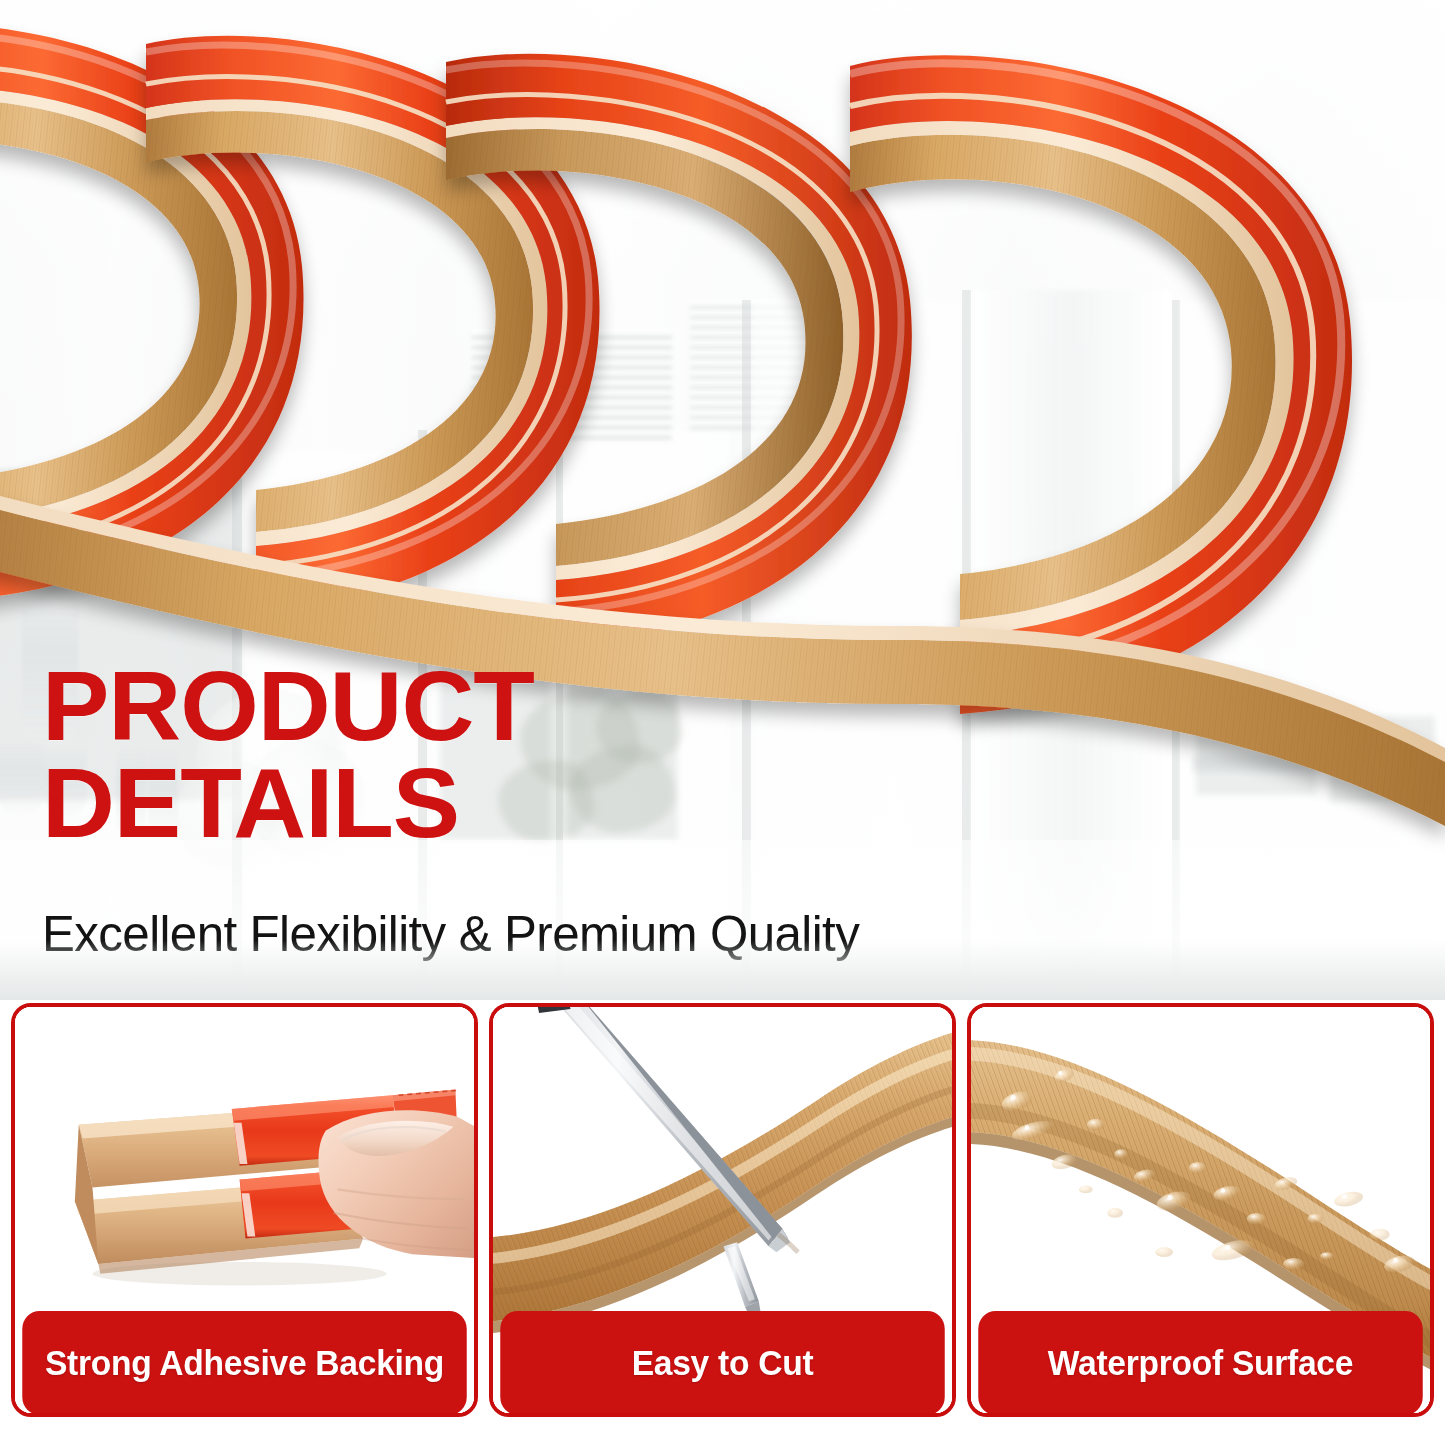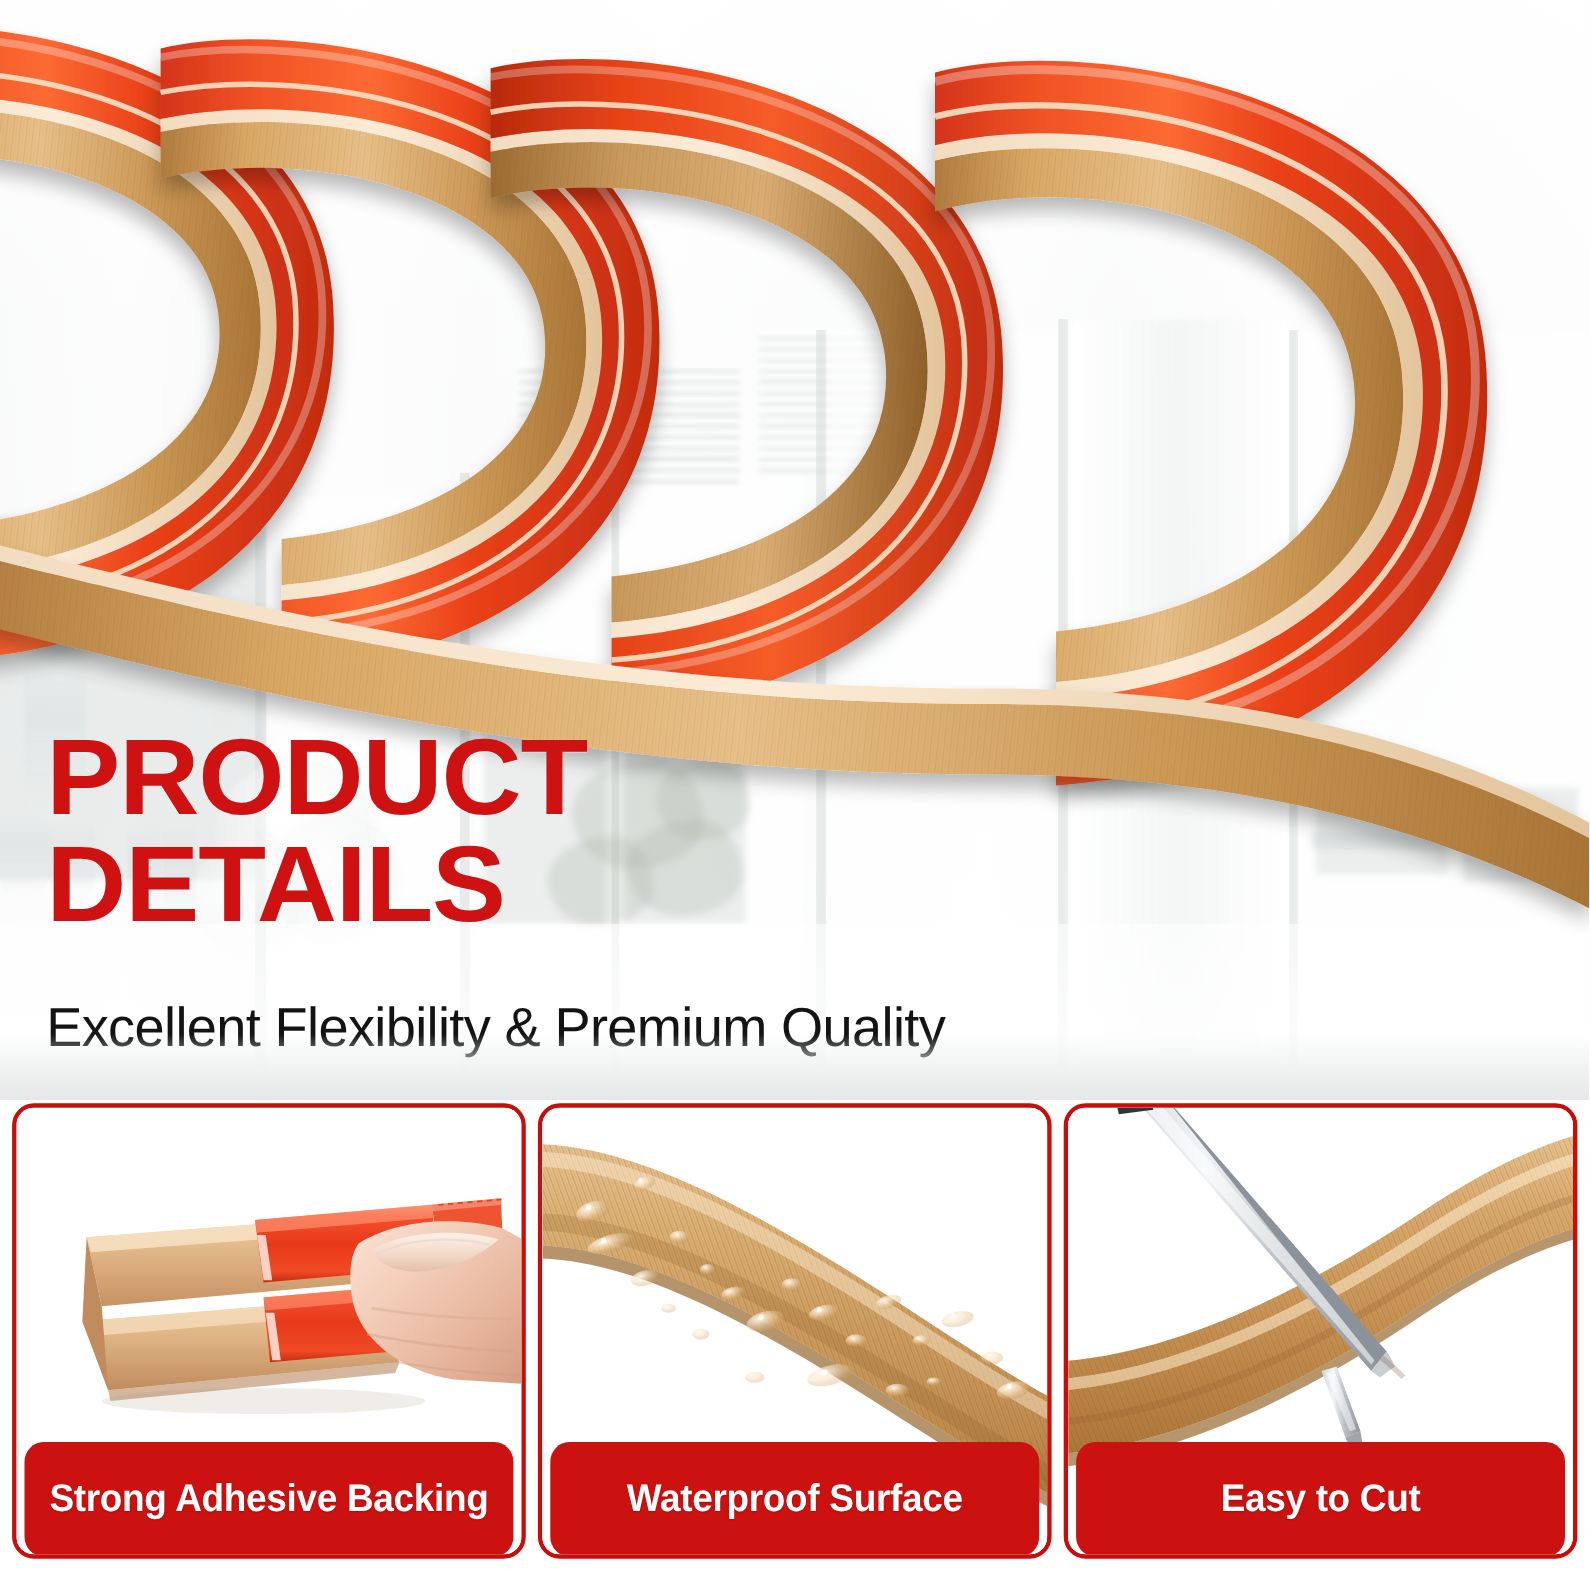--- a/index.html
+++ b/index.html
@@ -362,20 +362,74 @@
           <path d="M334 232 C 372 240, 418 246, 466 248" stroke="#CE9E85" stroke-width="1.8" fill="none" opacity="0.42"></path>
 
           <ellipse cx="230" cy="272" rx="150" ry="12" fill="rgba(160,140,120,0.16)"></ellipse>
         </svg>
       </div>
       <div class="caption">Strong Adhesive Backing</div>
     </div>
 
     <div class="panel">
       <div class="panel-photo">
+        <svg class="p2-svg" viewBox="0 0 470 414" preserveAspectRatio="xMidYMid slice">
+          <defs>
+            <linearGradient id="woodP2" x1="0" y1="0" x2="0" y2="1">
+              <stop offset="0%" stop-color="#E8C38E"></stop>
+              <stop offset="26%" stop-color="#D8A96D"></stop>
+              <stop offset="58%" stop-color="#C89254"></stop>
+              <stop offset="100%" stop-color="#AE7739"></stop>
+            </linearGradient>
+            <linearGradient id="blade" x1="0" y1="0" x2="1" y2="0">
+              <stop offset="0%" stop-color="#D5D8DC"></stop>
+              <stop offset="30%" stop-color="#F2F4F6"></stop>
+              <stop offset="60%" stop-color="#B9BEC4"></stop>
+              <stop offset="100%" stop-color="#8E949B"></stop>
+            </linearGradient>
+            <pattern id="grainP2" width="5" height="120" patternUnits="userSpaceOnUse" patternTransform="rotate(-22)">
+              <rect x="0" width="0.9" height="120" fill="rgba(118,74,28,0.30)"></rect>
+              <rect x="2.4" width="0.6" height="120" fill="rgba(146,96,42,0.22)"></rect>
+            </pattern>
+          </defs>
+          <rect width="470" height="414" fill="#ffffff"></rect>
+
+          <path d="M -20 236 C 90 232, 210 176, 330 96 C 384 60, 430 38, 470 26
+                   L 470 112 C 430 124, 384 146, 330 182 C 212 262, 92 316, -20 322 Z" fill="url(#woodP2)"></path>
+          <path d="M -20 236 C 90 232, 210 176, 330 96 C 384 60, 430 38, 470 26
+                   L 470 112 C 430 124, 384 146, 330 182 C 212 262, 92 316, -20 322 Z" fill="url(#grainP2)" opacity="0.75"></path>
+
+          <path d="M -20 258 C 92 252, 212 198, 332 118 C 386 82, 432 60, 470 48" stroke="rgba(255,238,208,0.55)" stroke-width="11" fill="none"></path>
+          <path d="M -20 292 C 92 288, 212 234, 332 154 C 386 118, 432 96, 470 84" stroke="rgba(140,92,40,0.22)" stroke-width="7" fill="none"></path>
+
+          <path d="M -20 322 C 92 316, 212 262, 330 182 C 384 146, 430 124, 470 112
+                   L 470 122 C 430 134, 384 156, 330 192 C 212 272, 92 328, -20 334 Z" fill="#9A6A2F" opacity="0.7"></path>
+
+          <path d="M 56 -16 L 84 -18 L 296 226 L 282 244 Z" fill="url(#blade)"></path>
+          <path d="M 60 -14 L 76 -15 L 288 230 L 282 238 Z" fill="rgba(255,255,255,0.55)"></path>
+          <path d="M 84 -18 L 296 226 L 302 236 L 288 238 Z" fill="#8C9299"></path>
+
+          <path d="M 282 244 L 296 226 L 304 240 L 290 250 Z" fill="#C9CED3"></path>
+
+          <circle cx="66" cy="-6" r="9" fill="#2E3136"></circle>
+          <circle cx="66" cy="-6" r="4" fill="#6D7379"></circle>
+          <path d="M 40 -30 L 72 -34 L 80 2 L 48 6 Z" fill="#31353A"></path>
+
+          <path d="M 236 244 L 250 240 L 272 300 L 258 306 Z" fill="url(#blade)"></path>
+          <path d="M 240 246 L 248 244 L 268 298 L 262 300 Z" fill="rgba(255,255,255,0.5)"></path>
+          <path d="M 258 306 L 272 300 L 274 312 L 262 314 Z" fill="#9EA4AA"></path>
+
+          <path d="M 292 232 C 300 238, 306 244, 312 250" stroke="rgba(120,80,40,0.25)" stroke-width="5" fill="none"></path>
+        </svg>
+      </div>
+      <div class="caption">Easy to Cut</div>
+    </div>
+
+    <div class="panel">
+      <div class="panel-photo">
         <svg class="p3-svg" viewBox="0 0 470 414" preserveAspectRatio="xMidYMid slice">
           <defs>
             <linearGradient id="woodP3" x1="0" y1="0" x2="0" y2="1">
               <stop offset="0%" stop-color="#E7C28F"></stop>
               <stop offset="22%" stop-color="#DDB277"></stop>
               <stop offset="52%" stop-color="#CD9D60"></stop>
               <stop offset="80%" stop-color="#C08D4F"></stop>
               <stop offset="100%" stop-color="#A87434"></stop>
             </linearGradient>
             <pattern id="grainP3" width="5" height="120" patternUnits="userSpaceOnUse" patternTransform="rotate(-20)">
@@ -436,68 +490,14 @@
             <circle cx="258" cy="187" r="2.2"></circle>
             <circle cx="382" cy="193" r="2.4"></circle>
             <circle cx="434" cy="258" r="2.4"></circle>
             <circle cx="263" cy="245" r="2.6"></circle>
           </g>
         </svg>
       </div>
       <div class="caption">Waterproof Surface</div>
     </div>
 
-    <div class="panel">
-      <div class="panel-photo">
-        <svg class="p2-svg" viewBox="0 0 470 414" preserveAspectRatio="xMidYMid slice">
-          <defs>
-            <linearGradient id="woodP2" x1="0" y1="0" x2="0" y2="1">
-              <stop offset="0%" stop-color="#E8C38E"></stop>
-              <stop offset="26%" stop-color="#D8A96D"></stop>
-              <stop offset="58%" stop-color="#C89254"></stop>
-              <stop offset="100%" stop-color="#AE7739"></stop>
-            </linearGradient>
-            <linearGradient id="blade" x1="0" y1="0" x2="1" y2="0">
-              <stop offset="0%" stop-color="#D5D8DC"></stop>
-              <stop offset="30%" stop-color="#F2F4F6"></stop>
-              <stop offset="60%" stop-color="#B9BEC4"></stop>
-              <stop offset="100%" stop-color="#8E949B"></stop>
-            </linearGradient>
-            <pattern id="grainP2" width="5" height="120" patternUnits="userSpaceOnUse" patternTransform="rotate(-22)">
-              <rect x="0" width="0.9" height="120" fill="rgba(118,74,28,0.30)"></rect>
-              <rect x="2.4" width="0.6" height="120" fill="rgba(146,96,42,0.22)"></rect>
-            </pattern>
-          </defs>
-          <rect width="470" height="414" fill="#ffffff"></rect>
-
-          <path d="M -20 236 C 90 232, 210 176, 330 96 C 384 60, 430 38, 470 26
-                   L 470 112 C 430 124, 384 146, 330 182 C 212 262, 92 316, -20 322 Z" fill="url(#woodP2)"></path>
-          <path d="M -20 236 C 90 232, 210 176, 330 96 C 384 60, 430 38, 470 26
-                   L 470 112 C 430 124, 384 146, 330 182 C 212 262, 92 316, -20 322 Z" fill="url(#grainP2)" opacity="0.75"></path>
-
-          <path d="M -20 258 C 92 252, 212 198, 332 118 C 386 82, 432 60, 470 48" stroke="rgba(255,238,208,0.55)" stroke-width="11" fill="none"></path>
-          <path d="M -20 292 C 92 288, 212 234, 332 154 C 386 118, 432 96, 470 84" stroke="rgba(140,92,40,0.22)" stroke-width="7" fill="none"></path>
-
-          <path d="M -20 322 C 92 316, 212 262, 330 182 C 384 146, 430 124, 470 112
-                   L 470 122 C 430 134, 384 156, 330 192 C 212 272, 92 328, -20 334 Z" fill="#9A6A2F" opacity="0.7"></path>
-
-          <path d="M 56 -16 L 84 -18 L 296 226 L 282 244 Z" fill="url(#blade)"></path>
-          <path d="M 60 -14 L 76 -15 L 288 230 L 282 238 Z" fill="rgba(255,255,255,0.55)"></path>
-          <path d="M 84 -18 L 296 226 L 302 236 L 288 238 Z" fill="#8C9299"></path>
-
-          <path d="M 282 244 L 296 226 L 304 240 L 290 250 Z" fill="#C9CED3"></path>
-
-          <circle cx="66" cy="-6" r="9" fill="#2E3136"></circle>
-          <circle cx="66" cy="-6" r="4" fill="#6D7379"></circle>
-          <path d="M 40 -30 L 72 -34 L 80 2 L 48 6 Z" fill="#31353A"></path>
-
-          <path d="M 236 244 L 250 240 L 272 300 L 258 306 Z" fill="url(#blade)"></path>
-          <path d="M 240 246 L 248 244 L 268 298 L 262 300 Z" fill="rgba(255,255,255,0.5)"></path>
-          <path d="M 258 306 L 272 300 L 274 312 L 262 314 Z" fill="#9EA4AA"></path>
-
-          <path d="M 292 232 C 300 238, 306 244, 312 250" stroke="rgba(120,80,40,0.25)" stroke-width="5" fill="none"></path>
-        </svg>
-      </div>
-      <div class="caption">Easy to Cut</div>
-    </div>
-
   </div>
 </div>
 
 </body></html>

